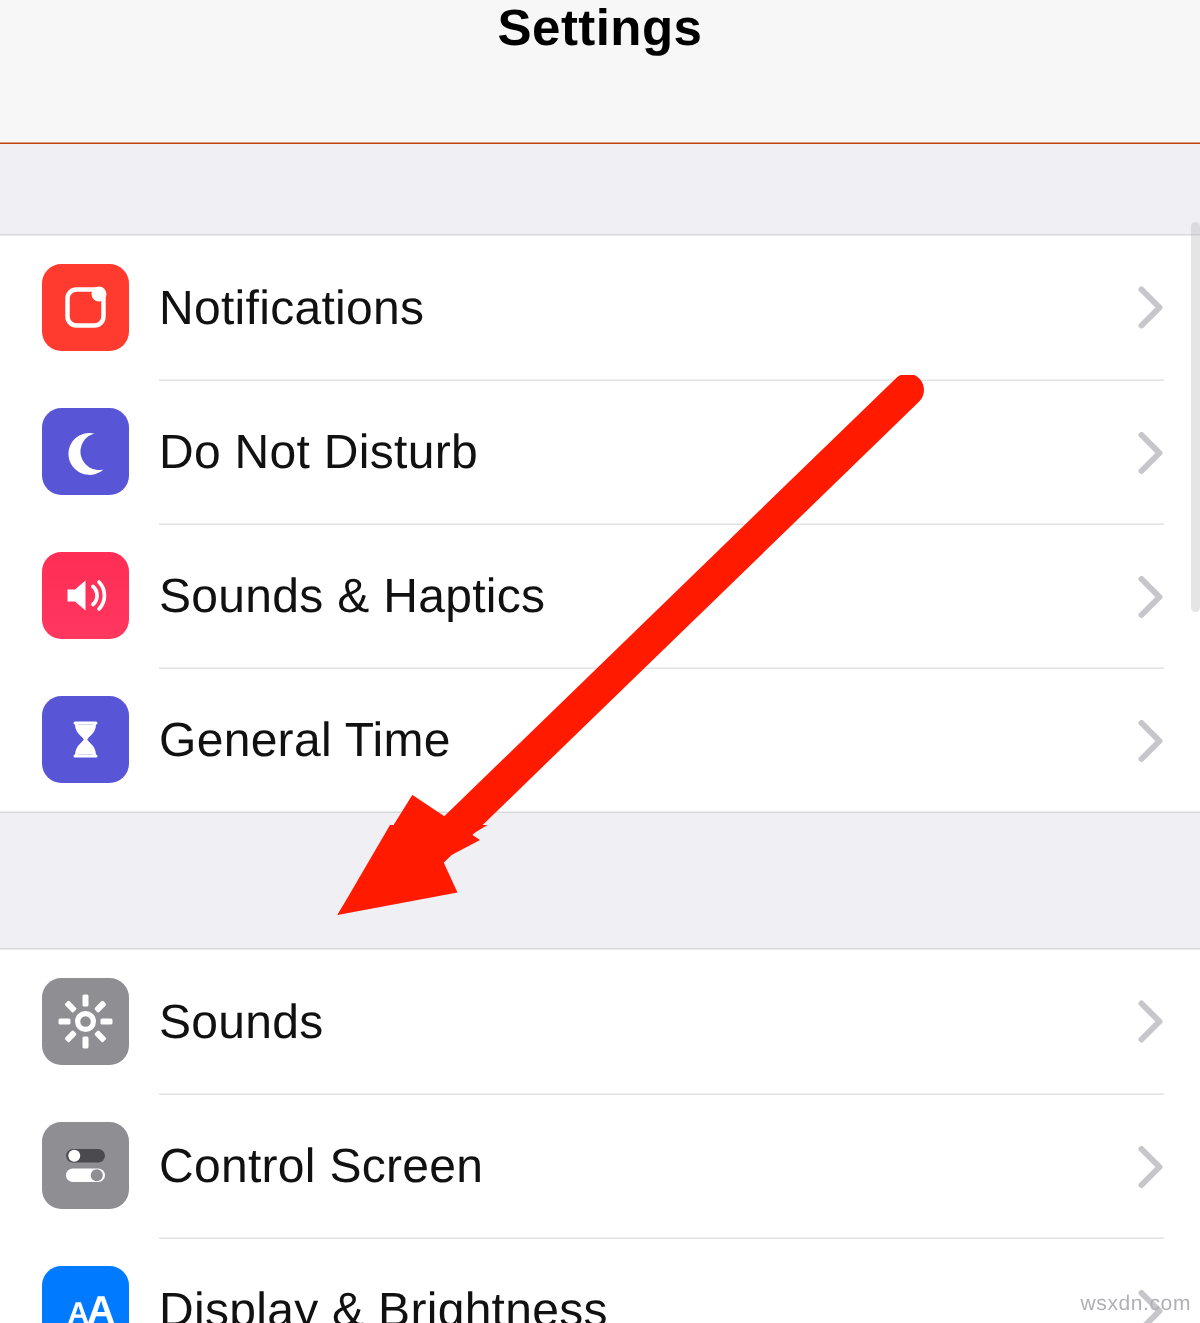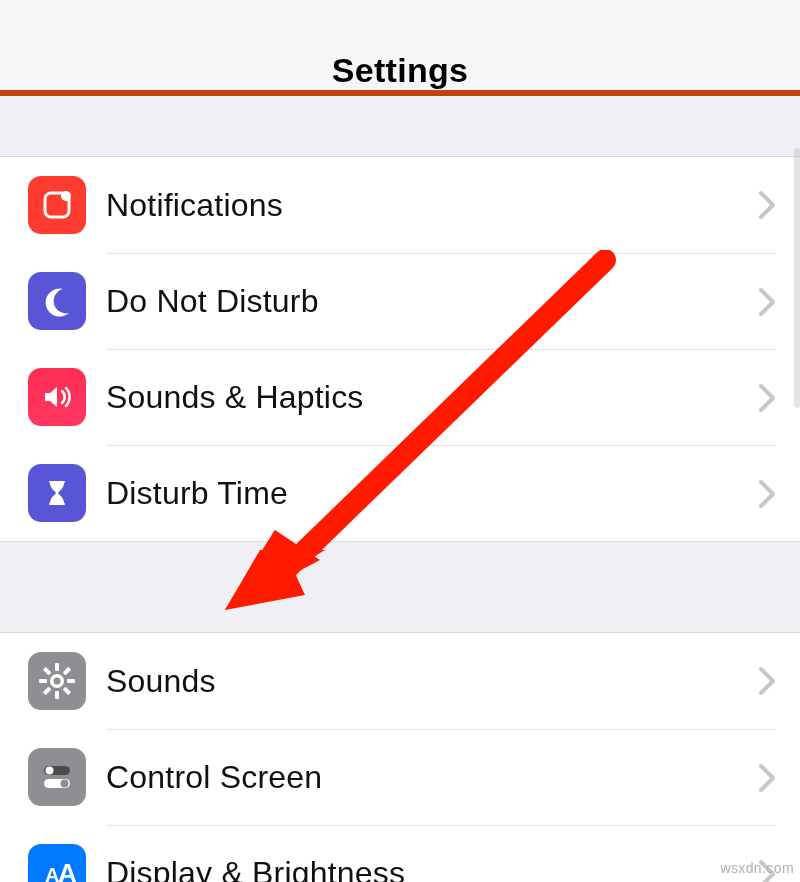--- a/index.html
+++ b/index.html
@@ -3,23 +3,23 @@
   <meta charset="utf-8">
   <style>
     * { margin: 0; padding: 0; box-sizing: border-box; }
     html, body { width: 800px; height: 882px; font-family: -apple-system, "Helvetica Neue", Helvetica, Arial, sans-serif; }
     body { background: #efeff4; position: relative; overflow: hidden; }
 
     .header {
       background: #f7f7f8;
       height: 96px;
       display: flex;
-      align-items: flex-end;
+      align-items: flex-start;
       justify-content: center;
-      border-bottom: 6px solid #c2410c;
+      border-bottom: 1px solid #c2410c;
     }
     .header-title {
       font-size: 34px;
       font-weight: 700;
       color: #000;
       letter-spacing: 0.3px;
     }
 
     .group-gap { height: 60px; }
     .group-gap.large { height: 90px; }
@@ -176,21 +176,21 @@
     </div>
   </div>
 
   <div class="row">
     <div class="icon-tile tile-screentime">
       <svg width="36" height="36" viewBox="0 0 36 36">
         <path d="M11 7 h14 M11 29 h14 M12 8 c0 6 5 7 6 10 c1 -3 6 -4 6 -10 M12 28 c0 -6 5 -7 6 -10 c1 3 6 4 6 10" fill="#fff" stroke="#fff" stroke-width="2" stroke-linecap="round" stroke-linejoin="round"></path>
       </svg>
     </div>
     <div class="row-inner">
-      <span class="row-label">Disturb Time</span>
+      <span class="row-label">General Time</span>
       <span class="chevron">
         <svg width="18" height="30" viewBox="0 0 18 30">
             <polyline points="3,3 15,15 3,27" fill="none" stroke="#c6c6cb" stroke-width="4" stroke-linecap="round" stroke-linejoin="round"></polyline>
           </svg>
       </span>
     </div>
   </div>
 
 </div>
 

